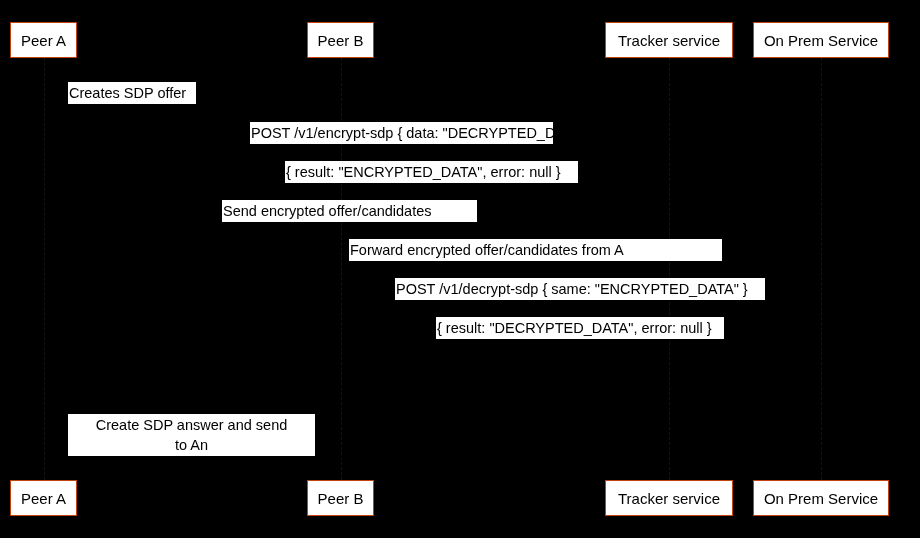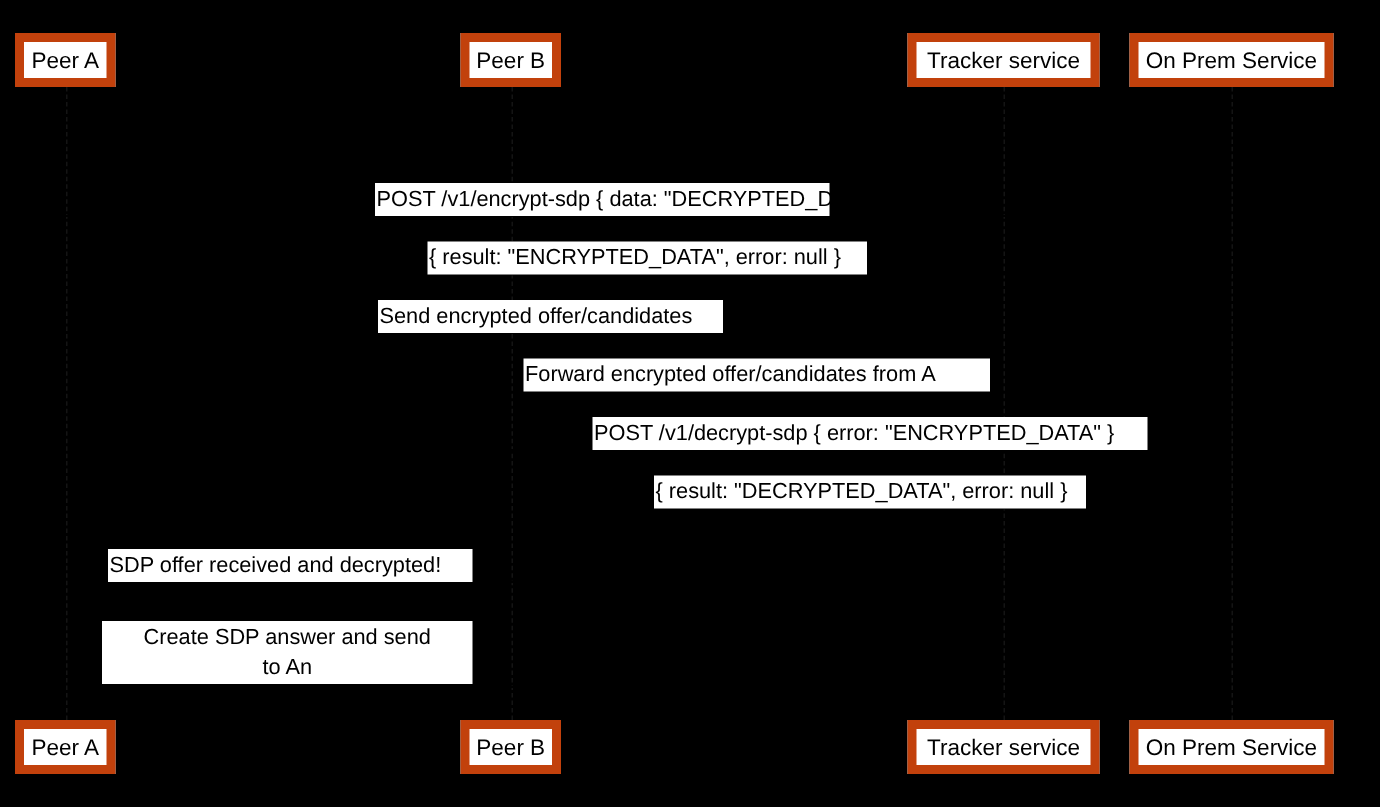--- a/index.html
+++ b/index.html
@@ -29,21 +29,21 @@
     top: 58px;
     height: 422px;
     width: 0;
     border-left: 1px dashed #141414;
   }
 
   
   .participant {
     position: absolute;
     background: #ffffff;
-    border: 6px solid #c2410c;
+    border: 1px solid #c2410c;
     box-sizing: border-box;
     color: #000000;
     font-size: 15px;
     line-height: 1;
     display: flex;
     align-items: center;
     justify-content: center;
     white-space: nowrap;
     height: 36px;
   }
@@ -99,34 +99,34 @@
       <path d="M340.5 388 H 385 V 404 H 345"></path>
       <path d="M340.5 458 H 385 V 472 H 345"></path>
     </g>
   </svg>
 
   <div class="participant" style="left:10px;  top:22px; width:67px">Peer A</div>
   <div class="participant" style="left:307px; top:22px; width:67px">Peer B</div>
   <div class="participant" style="left:605px; top:22px; width:128px">Tracker service</div>
   <div class="participant" style="left:753px; top:22px; width:136px">On Prem Service</div>
 
+  <div class="msg" style="left:68px;  top:82px;  width:128px">Creates SDP offer</div>
 
   <div class="msg" style="left:250px; top:122px; width:303px">POST /v1/encrypt-sdp { data: "DECRYPTED_DATA" }</div>
 
   <div class="msg" style="left:285px; top:161px; width:293px">{ result: "ENCRYPTED_DATA", error: null }</div>
 
-  <div class="msg" style="left:252px; top:200px; width:230px">Send encrypted offer/candidates</div>
+  <div class="msg" style="left:222px; top:200px; width:255px">Send encrypted offer/candidates</div>
 
-  <div class="msg" style="left:349px; top:239px; width:311px">Forward encrypted offer/candidates from A</div>
+  <div class="msg" style="left:349px; top:239px; width:373px">Forward encrypted offer/candidates from A</div>
 
-  <div class="msg" style="left:395px; top:278px; width:370px">POST /v1/decrypt-sdp { error: "ENCRYPTED_DATA" }</div>
+  <div class="msg" style="left:395px; top:278px; width:370px">POST /v1/decrypt-sdp { same: "ENCRYPTED_DATA" }</div>
 
   <div class="msg" style="left:436px; top:317px; width:288px">{ result: "DECRYPTED_DATA", error: null }</div>
 
-  <div class="msg" style="left:72px;  top:366px; width:243px">SDP offer received and decrypted!</div>
 
   <div class="msg two-line" style="left:68px; top:414px; width:247px; padding:1px 20px">
     <span>Create SDP answer and send to An</span><br>
   </div>
 
   <div class="participant" style="left:10px;  top:480px; width:67px">Peer A</div>
   <div class="participant" style="left:307px; top:480px; width:67px">Peer B</div>
   <div class="participant" style="left:605px; top:480px; width:128px">Tracker service</div>
   <div class="participant" style="left:753px; top:480px; width:136px">On Prem Service</div>
 

